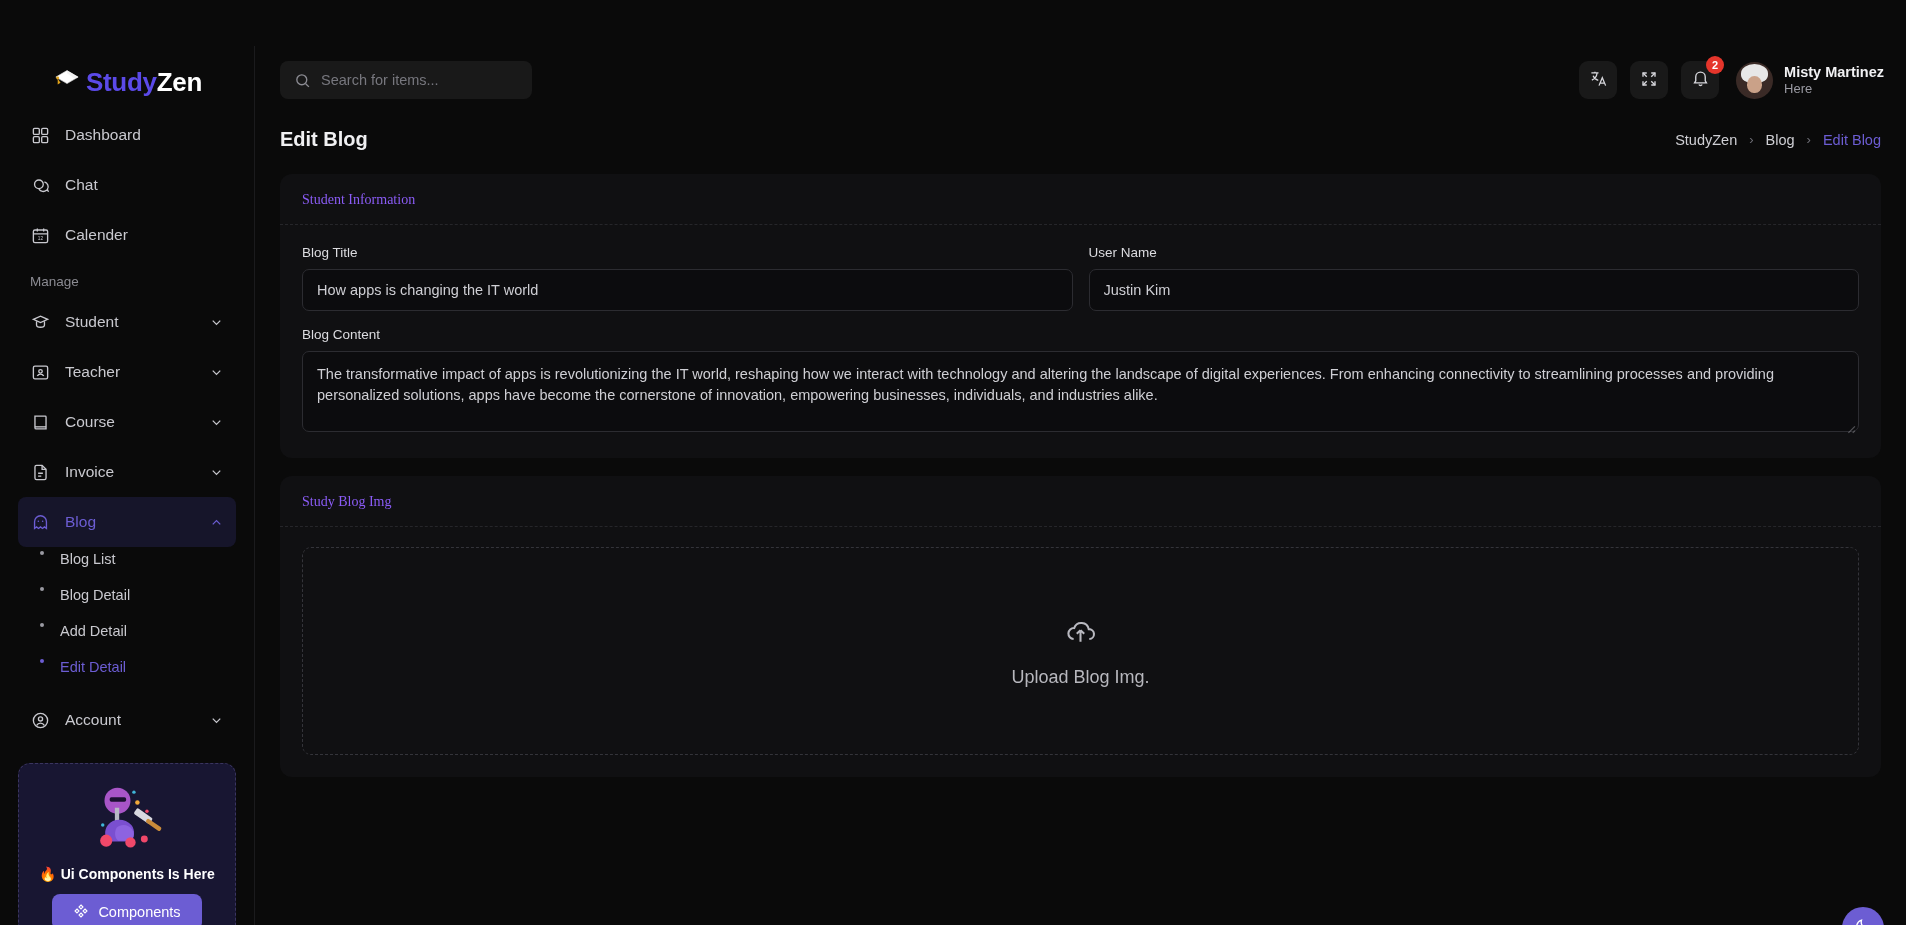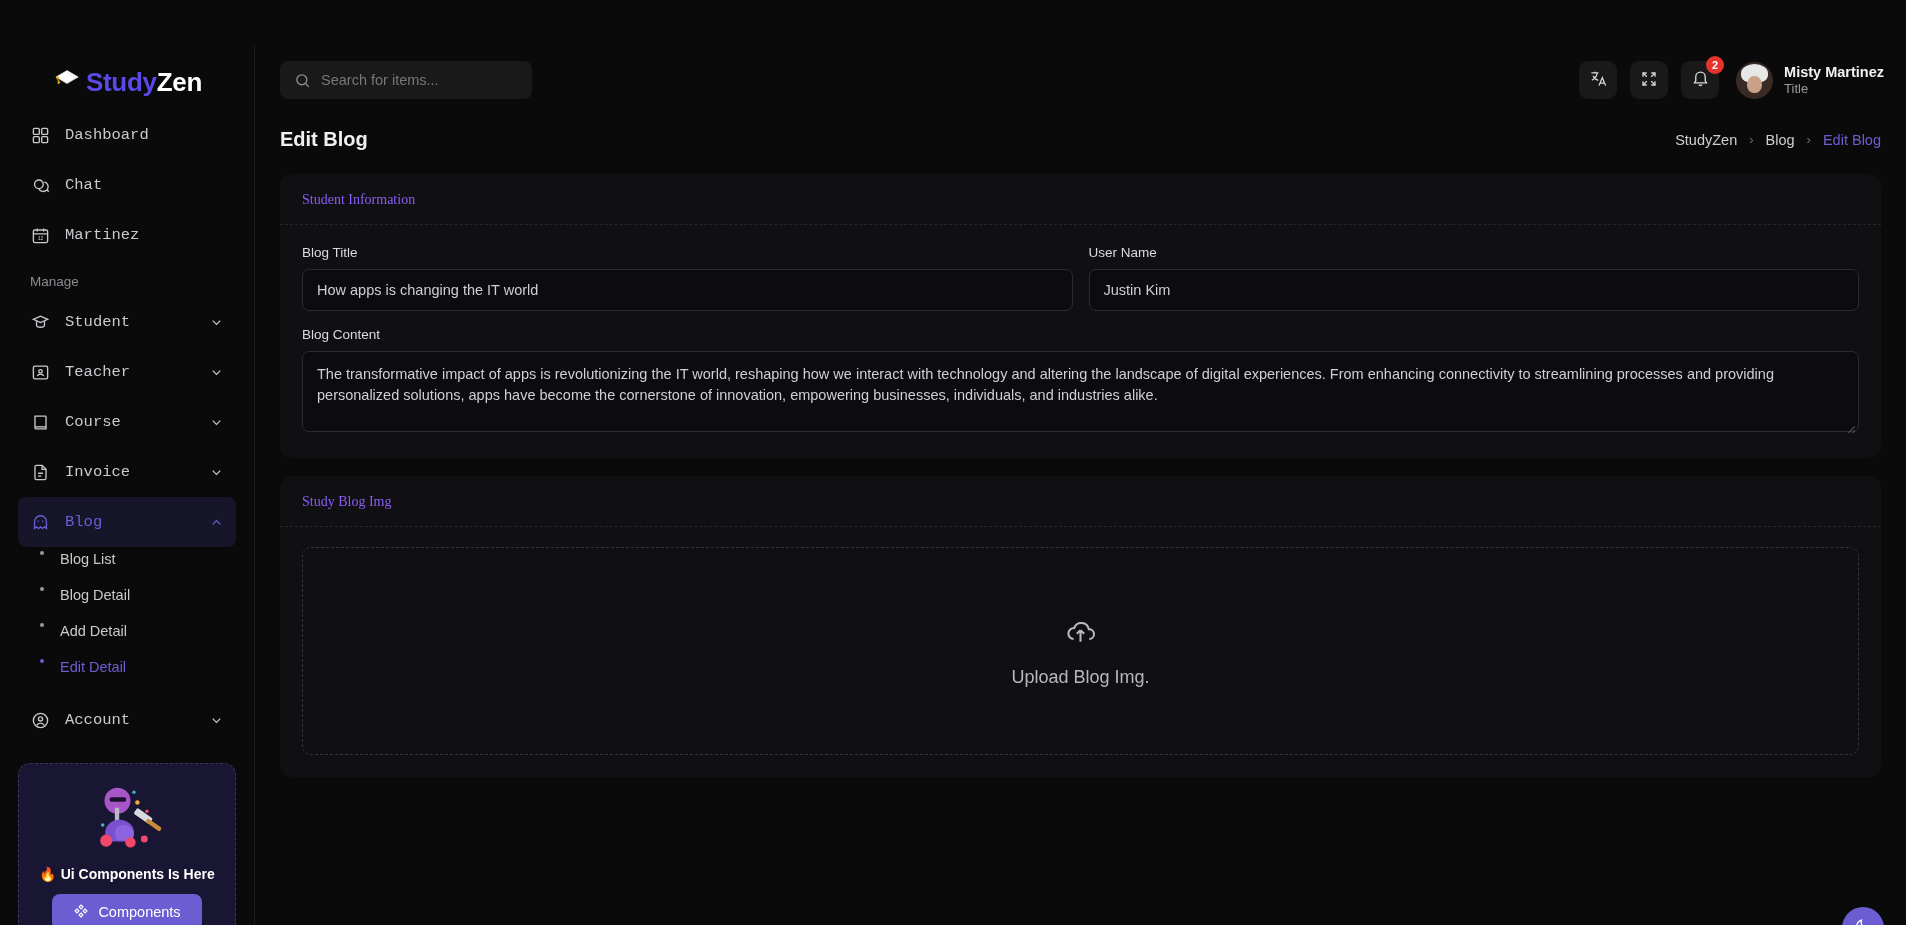--- a/index.html
+++ b/index.html
@@ -24,21 +24,20 @@
   .brand-text { font-size: 26px; font-weight: 700; letter-spacing: -0.3px; }
   .brand-study { color: #5b4ae8; }
   .brand-zen { color: #ffffff; }
 
   .nav { padding: 0 18px; }
   .nav-item {
     display: flex; align-items: center; gap: 14px;
     height: 50px; padding: 0 12px; border-radius: 8px;
     color: #c9c9cf; font-size: 15.5px; cursor: pointer;
     position: relative;
-    font-family: Liberation Mono, monospace;
   }
   .nav-item .ico { width: 21px; height: 21px; flex: 0 0 21px; display: flex; align-items: center; justify-content: center; color: #c9c9cf; }
   .nav-item .lbl { flex: 1; }
   .nav-item .chev { width: 16px; height: 16px; color: #c9c9cf; display: flex; align-items: center; justify-content: center; }
   .nav-item.active { background: #16152a; }
   .nav-item.active .lbl, .nav-item.active .ico, .nav-item.active .chev { color: #6c5dd3; }
 
   .nav-section { padding: 14px 30px 8px; font-size: 13.5px; color: #8b8b92; }
 
   .subnav { padding: 0 18px; }
@@ -202,21 +201,21 @@
       </div>
 
       <div class="nav-item">
         <span class="ico">
           <svg viewBox="0 0 24 24" width="19" height="19" fill="none" stroke="currentColor" stroke-width="1.7">
               <rect x="3" y="5" width="18" height="16" rx="2"></rect>
               <path d="M3 10h18M8 3v4M16 3v4"></path>
               <text x="12" y="18" font-size="6" fill="currentColor" stroke="none" text-anchor="middle">12</text>
             </svg>
         </span>
-        <span class="lbl">Martinez</span>
+        <span class="lbl">Calender</span>
       </div>
     </nav>
 
     <div class="nav-section">Manage</div>
 
     <nav class="nav">
       <div class="nav-item">
         <span class="ico">
           <svg viewBox="0 0 24 24" width="19" height="19" fill="none" stroke="currentColor" stroke-width="1.7">
               <path d="M3 8l9-4 9 4-9 4-9-4z"></path>
@@ -401,21 +400,21 @@
                 <path d="M10 19.5a2.2 2.2 0 0 0 4 0"></path>
               </svg>
           </span>
           <span class="badge">2</span>
         </button>
 
         <div class="user">
           <div class="avatar"></div>
           <div>
             <div class="uname">Misty Martinez</div>
-            <div class="urole">Title</div>
+            <div class="urole">Here</div>
           </div>
         </div>
       </div>
     </header>
 
     <div class="pagehead">
       <div class="pagetitle">Edit Blog</div>
       <div class="crumbs">
         <span>StudyZen</span>
         <span class="sep">›</span>

